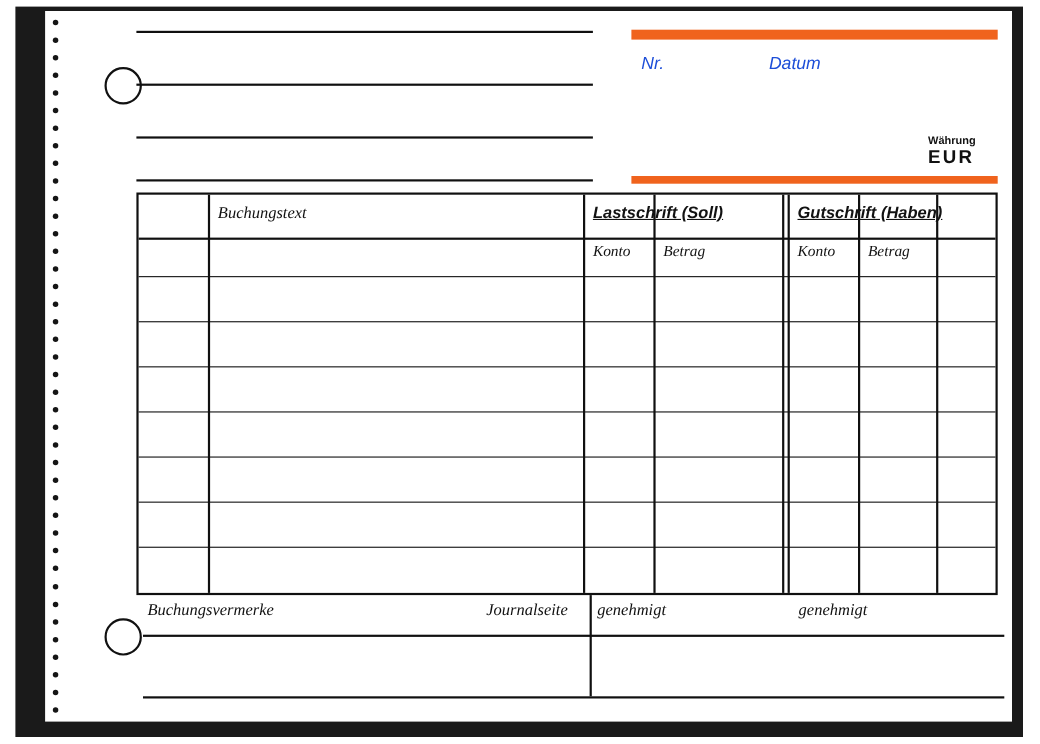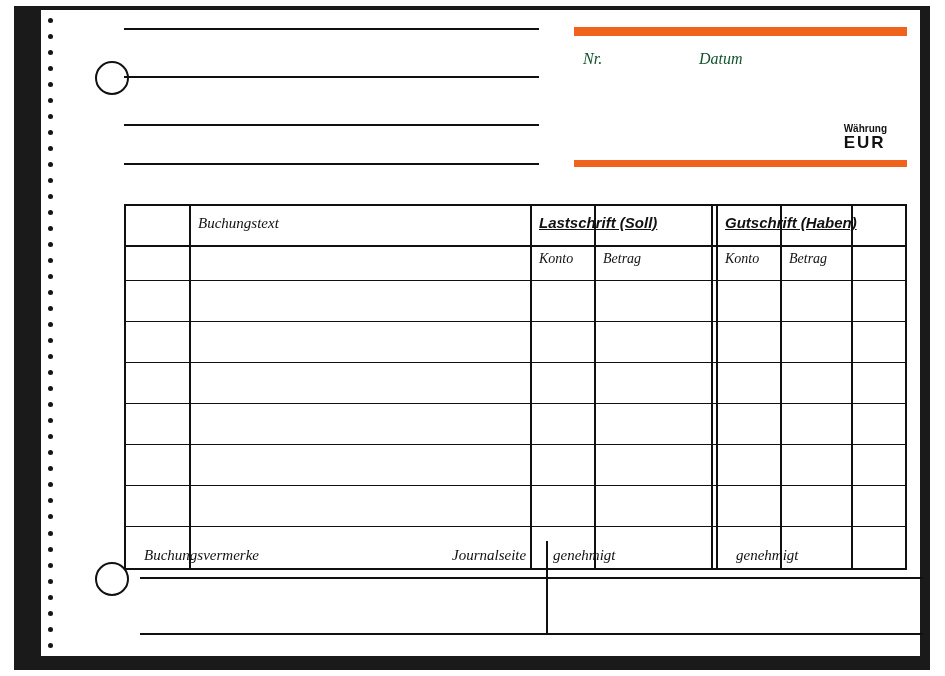--- a/index.html
+++ b/index.html
@@ -107,24 +107,24 @@
     margin: 9px 0 0 8px;
     line-height: 1.05;
   }
   .nr-datum {
     position: relative;
     height: 40px;
     margin-top: 14px;
   }
   .nr-datum .lbl {
     position: absolute;
-    font-family: Liberation Serif, serif;
+    font-family: Liberation Sans, sans-serif;
     font-style: italic;
     font-size: 16px;
-    color: #14532d;
+    color: #1d4ed8;
   }
   .nr-datum .lbl.nr { left: 9px; top: 0; }
   .nr-datum .lbl.datum { left: 125px; top: 0; }
   .waehrung {
     position: absolute;
     right: 20px;
     top: 96px;
     text-align: left;
     line-height: 1.1;
   }
@@ -154,21 +154,20 @@
     position: absolute;
     left: 124px;
     top: 175px;
     width: 783px;
     height: 366px;
     border-top: 2px solid #101010;
     border-bottom: 2px solid #101010;
     border-left: 2px solid #101010;
     border-right: 2px solid #101010;
     box-sizing: border-box;
-    margin-top: 29px;
   }
   
   .vline {
     position: absolute;
     top: 0;
     bottom: 0;
     width: 0;
     border-left: 2px solid #101010;
   }
 
@@ -195,21 +194,21 @@
     font-size: 15px;
     text-decoration: underline;
   }
   .cell-label.sub {
     font-size: 14px;
   }
 
   
   .footer {
     position: absolute;
-    left: 140px;
+    left: 130px;
     top: 541px;
     width: 783px;
     height: 112px;
   }
   .footer .fline {
     position: absolute;
     left: 0;
     width: 783px;
     height: 0;
     border-top: 2px solid #101010;

